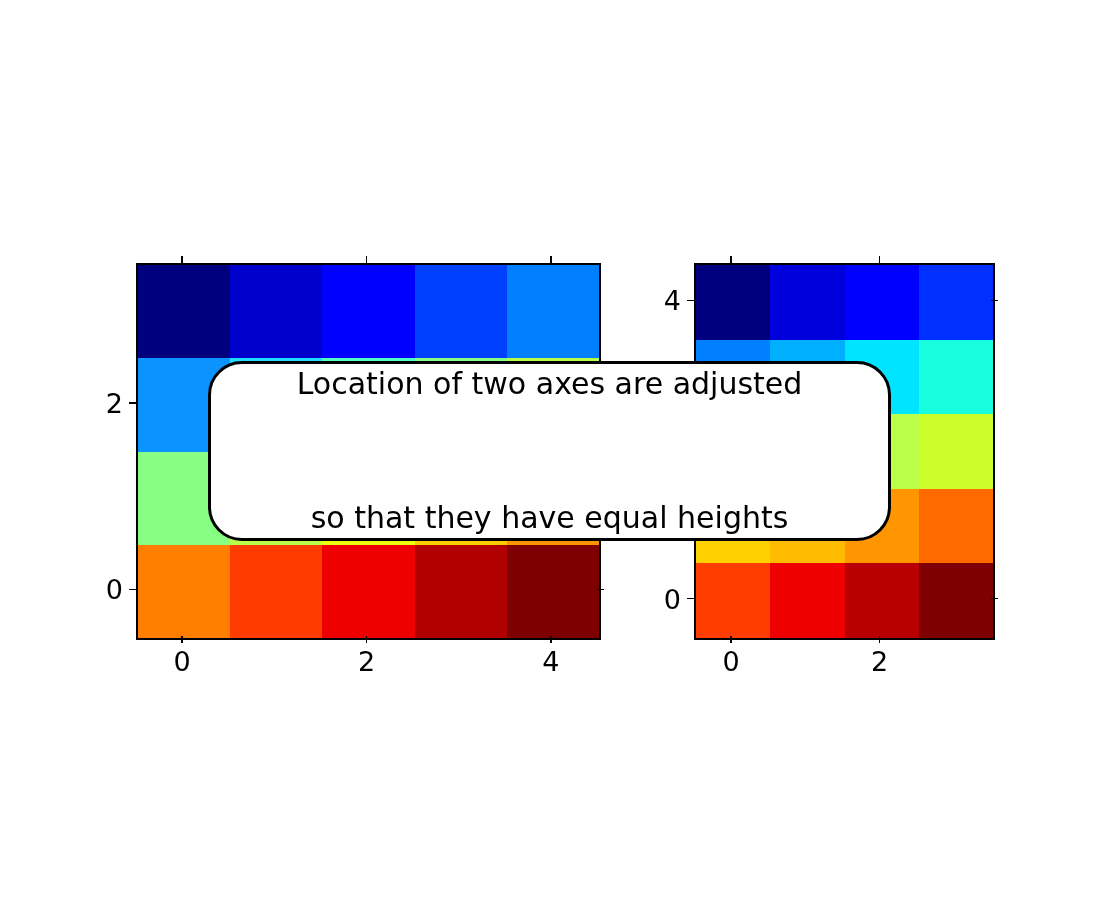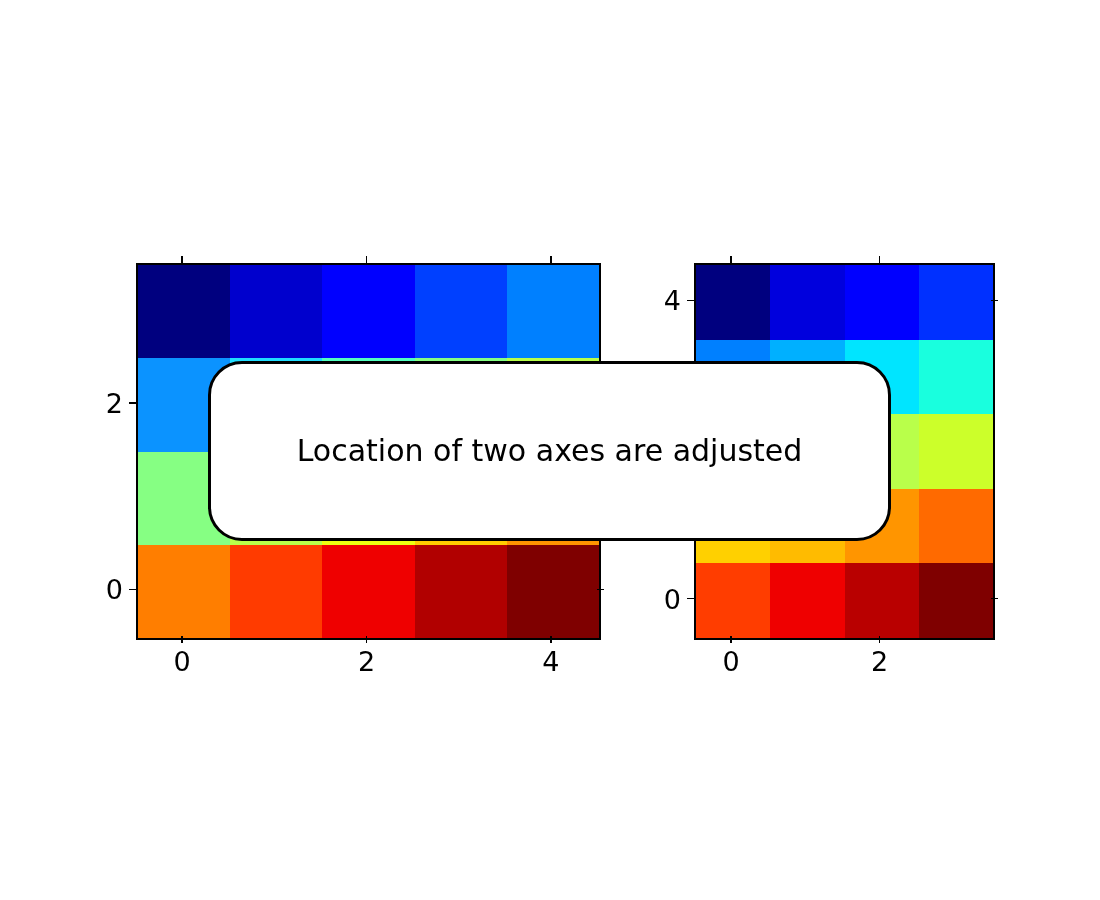--- a/index.html
+++ b/index.html
@@ -63,21 +63,21 @@
     top: 361px;
     width: 683px;
     height: 180px;
     box-sizing: border-box;
     background: #ffffff;
     border: 3.2px solid #000000;
     border-radius: 34px;
     display: flex;
     flex-direction: column;
     align-items: center;
-    justify-content: center;
+    justify-content: space-between;
   }
   #annotation-box .line {
     font-size: 30px;
     color: #000000;
     text-align: center;
     line-height: 1.33;
     white-space: nowrap;
   }
 </style>
 </head>
@@ -161,15 +161,16 @@
       <div class="tick tick-y" style="left: 687px; top: 597.9px;"></div>
       <div class="tick tick-y" style="left: 991px; top: 597.9px;"></div>
       <div class="ticklabel ticklabel-y" style="left: 681px; top: 598.7px;">0</div>
       <div class="tick tick-y" style="left: 687px; top: 299.5px;"></div>
       <div class="tick tick-y" style="left: 991px; top: 299.5px;"></div>
       <div class="ticklabel ticklabel-y" style="left: 681px; top: 300.3px;">4</div>
     </div>
 
   <div id="annotation-box">
     <div class="line">Location of two axes are adjusted</div>
+    <div class="line">so that they have equal heights</div>
   </div>
 
 </div>
 
 </body></html>

